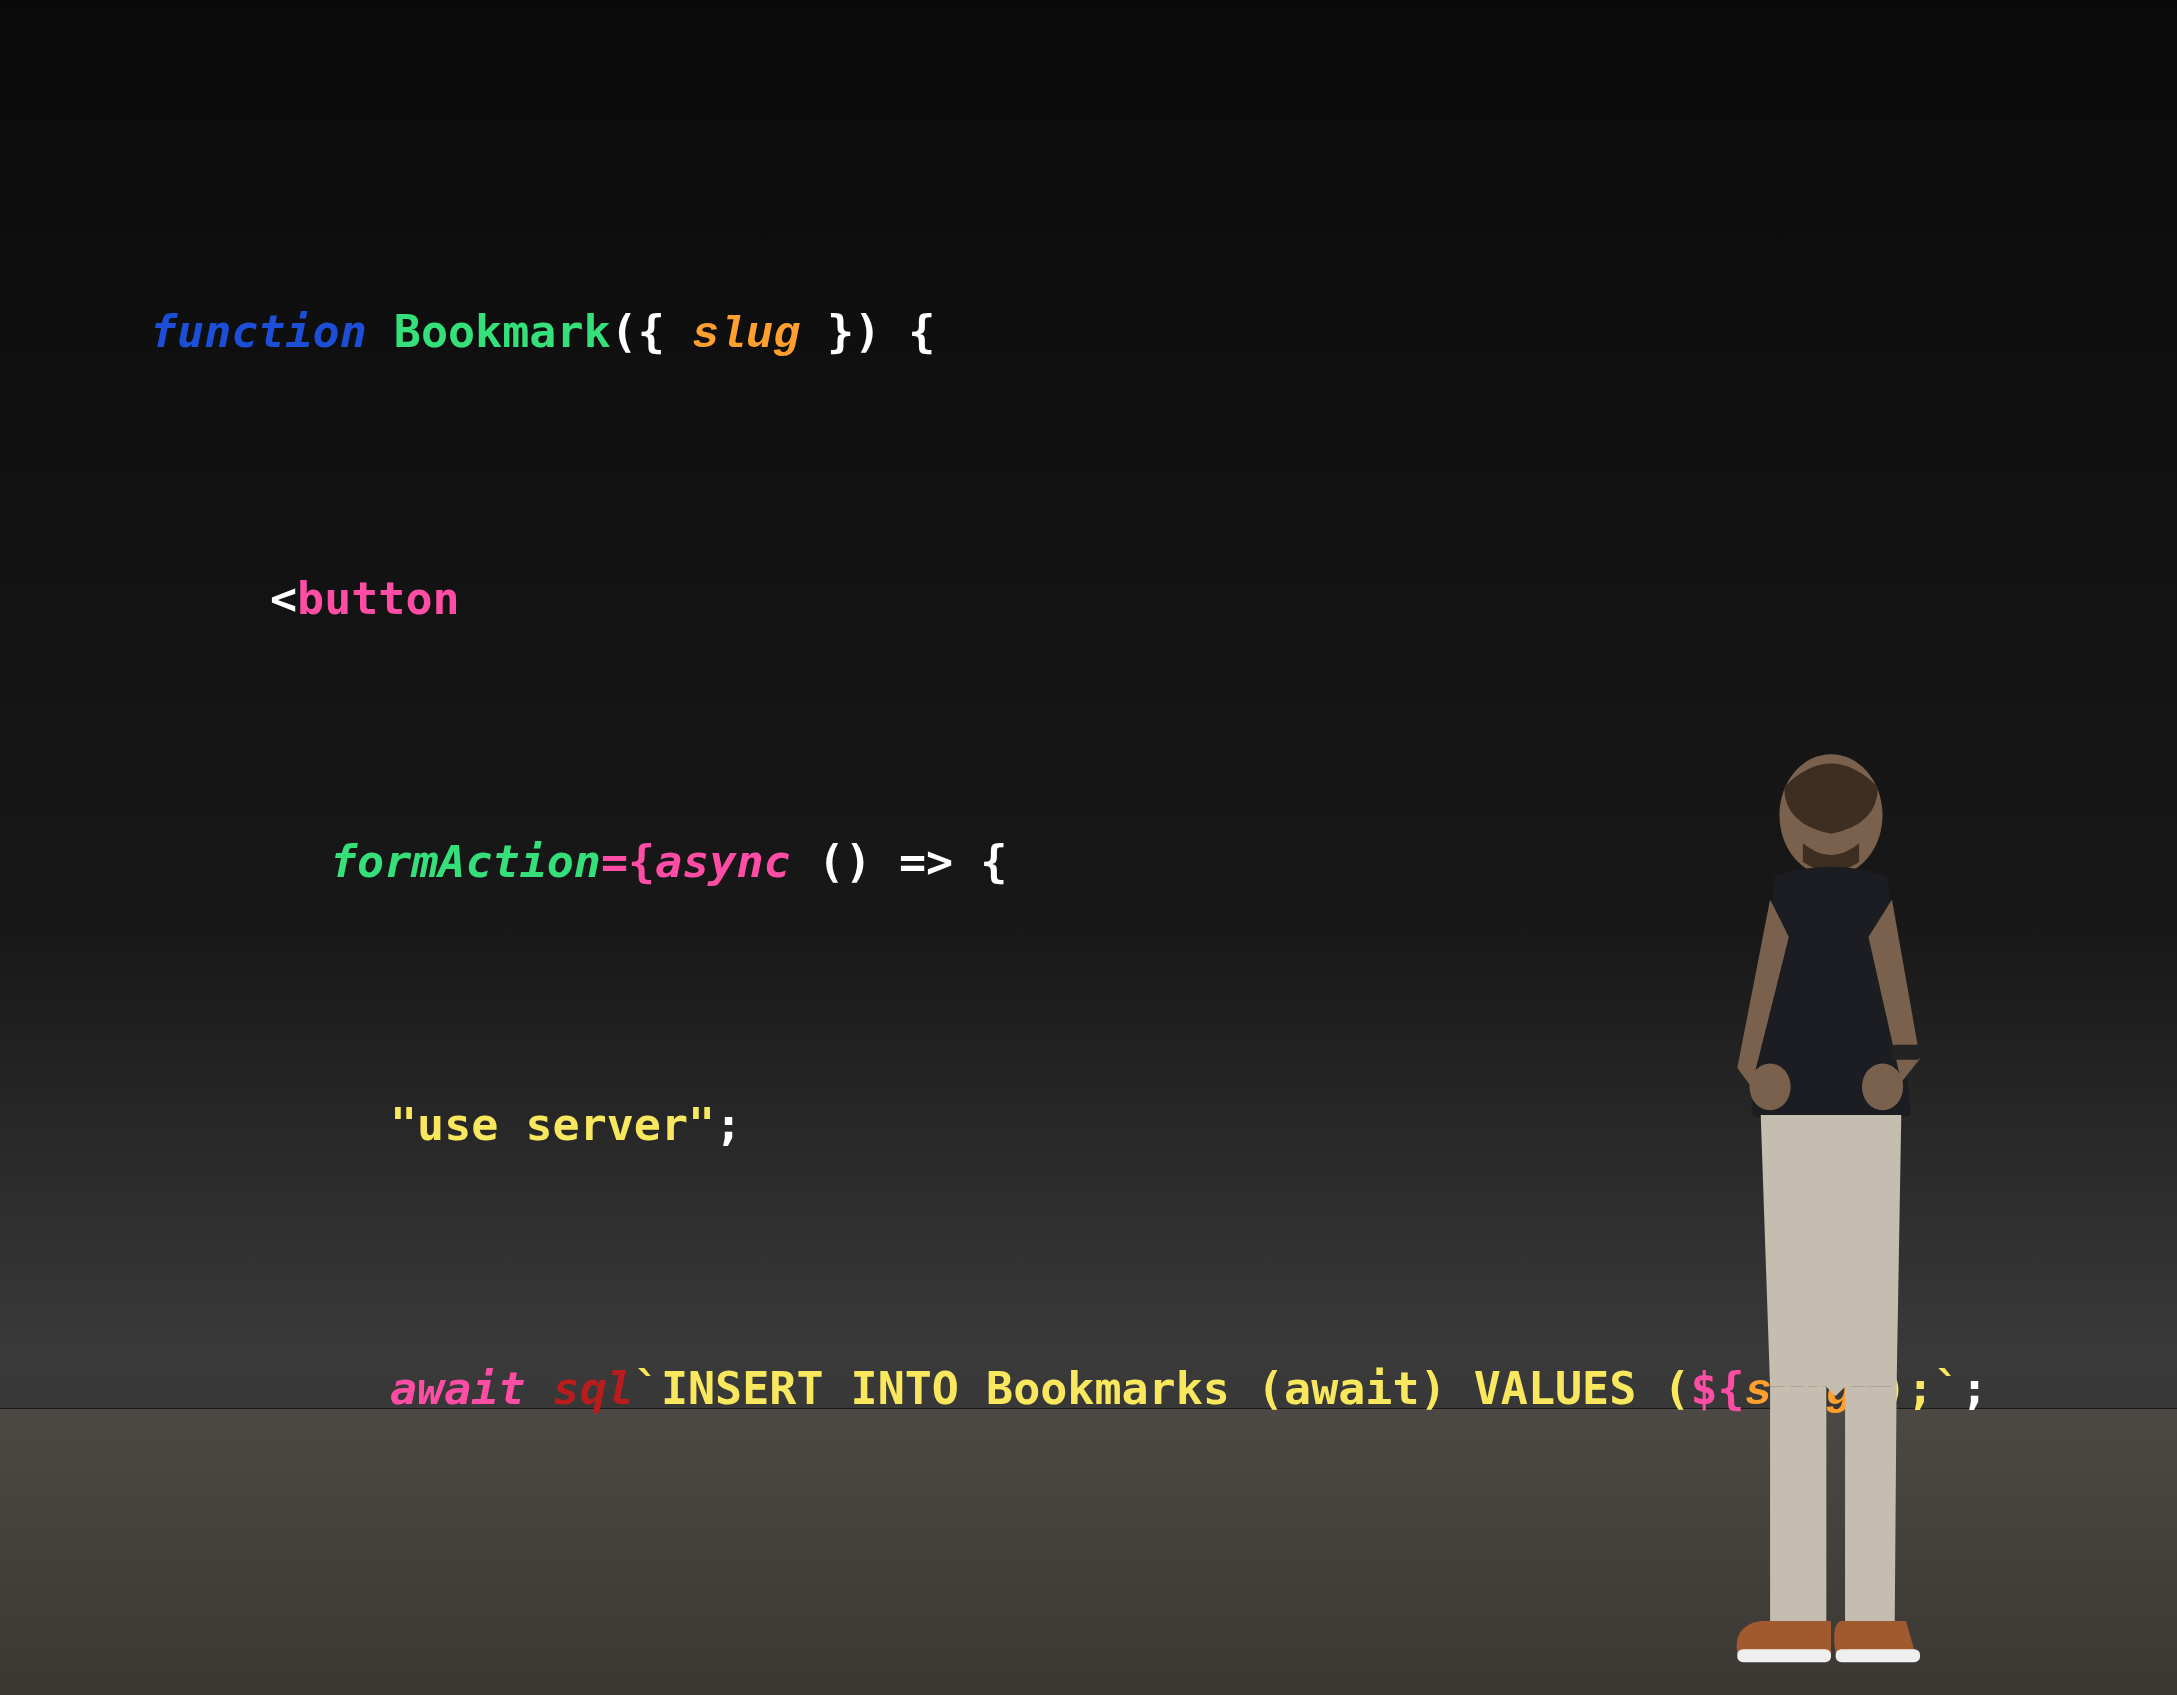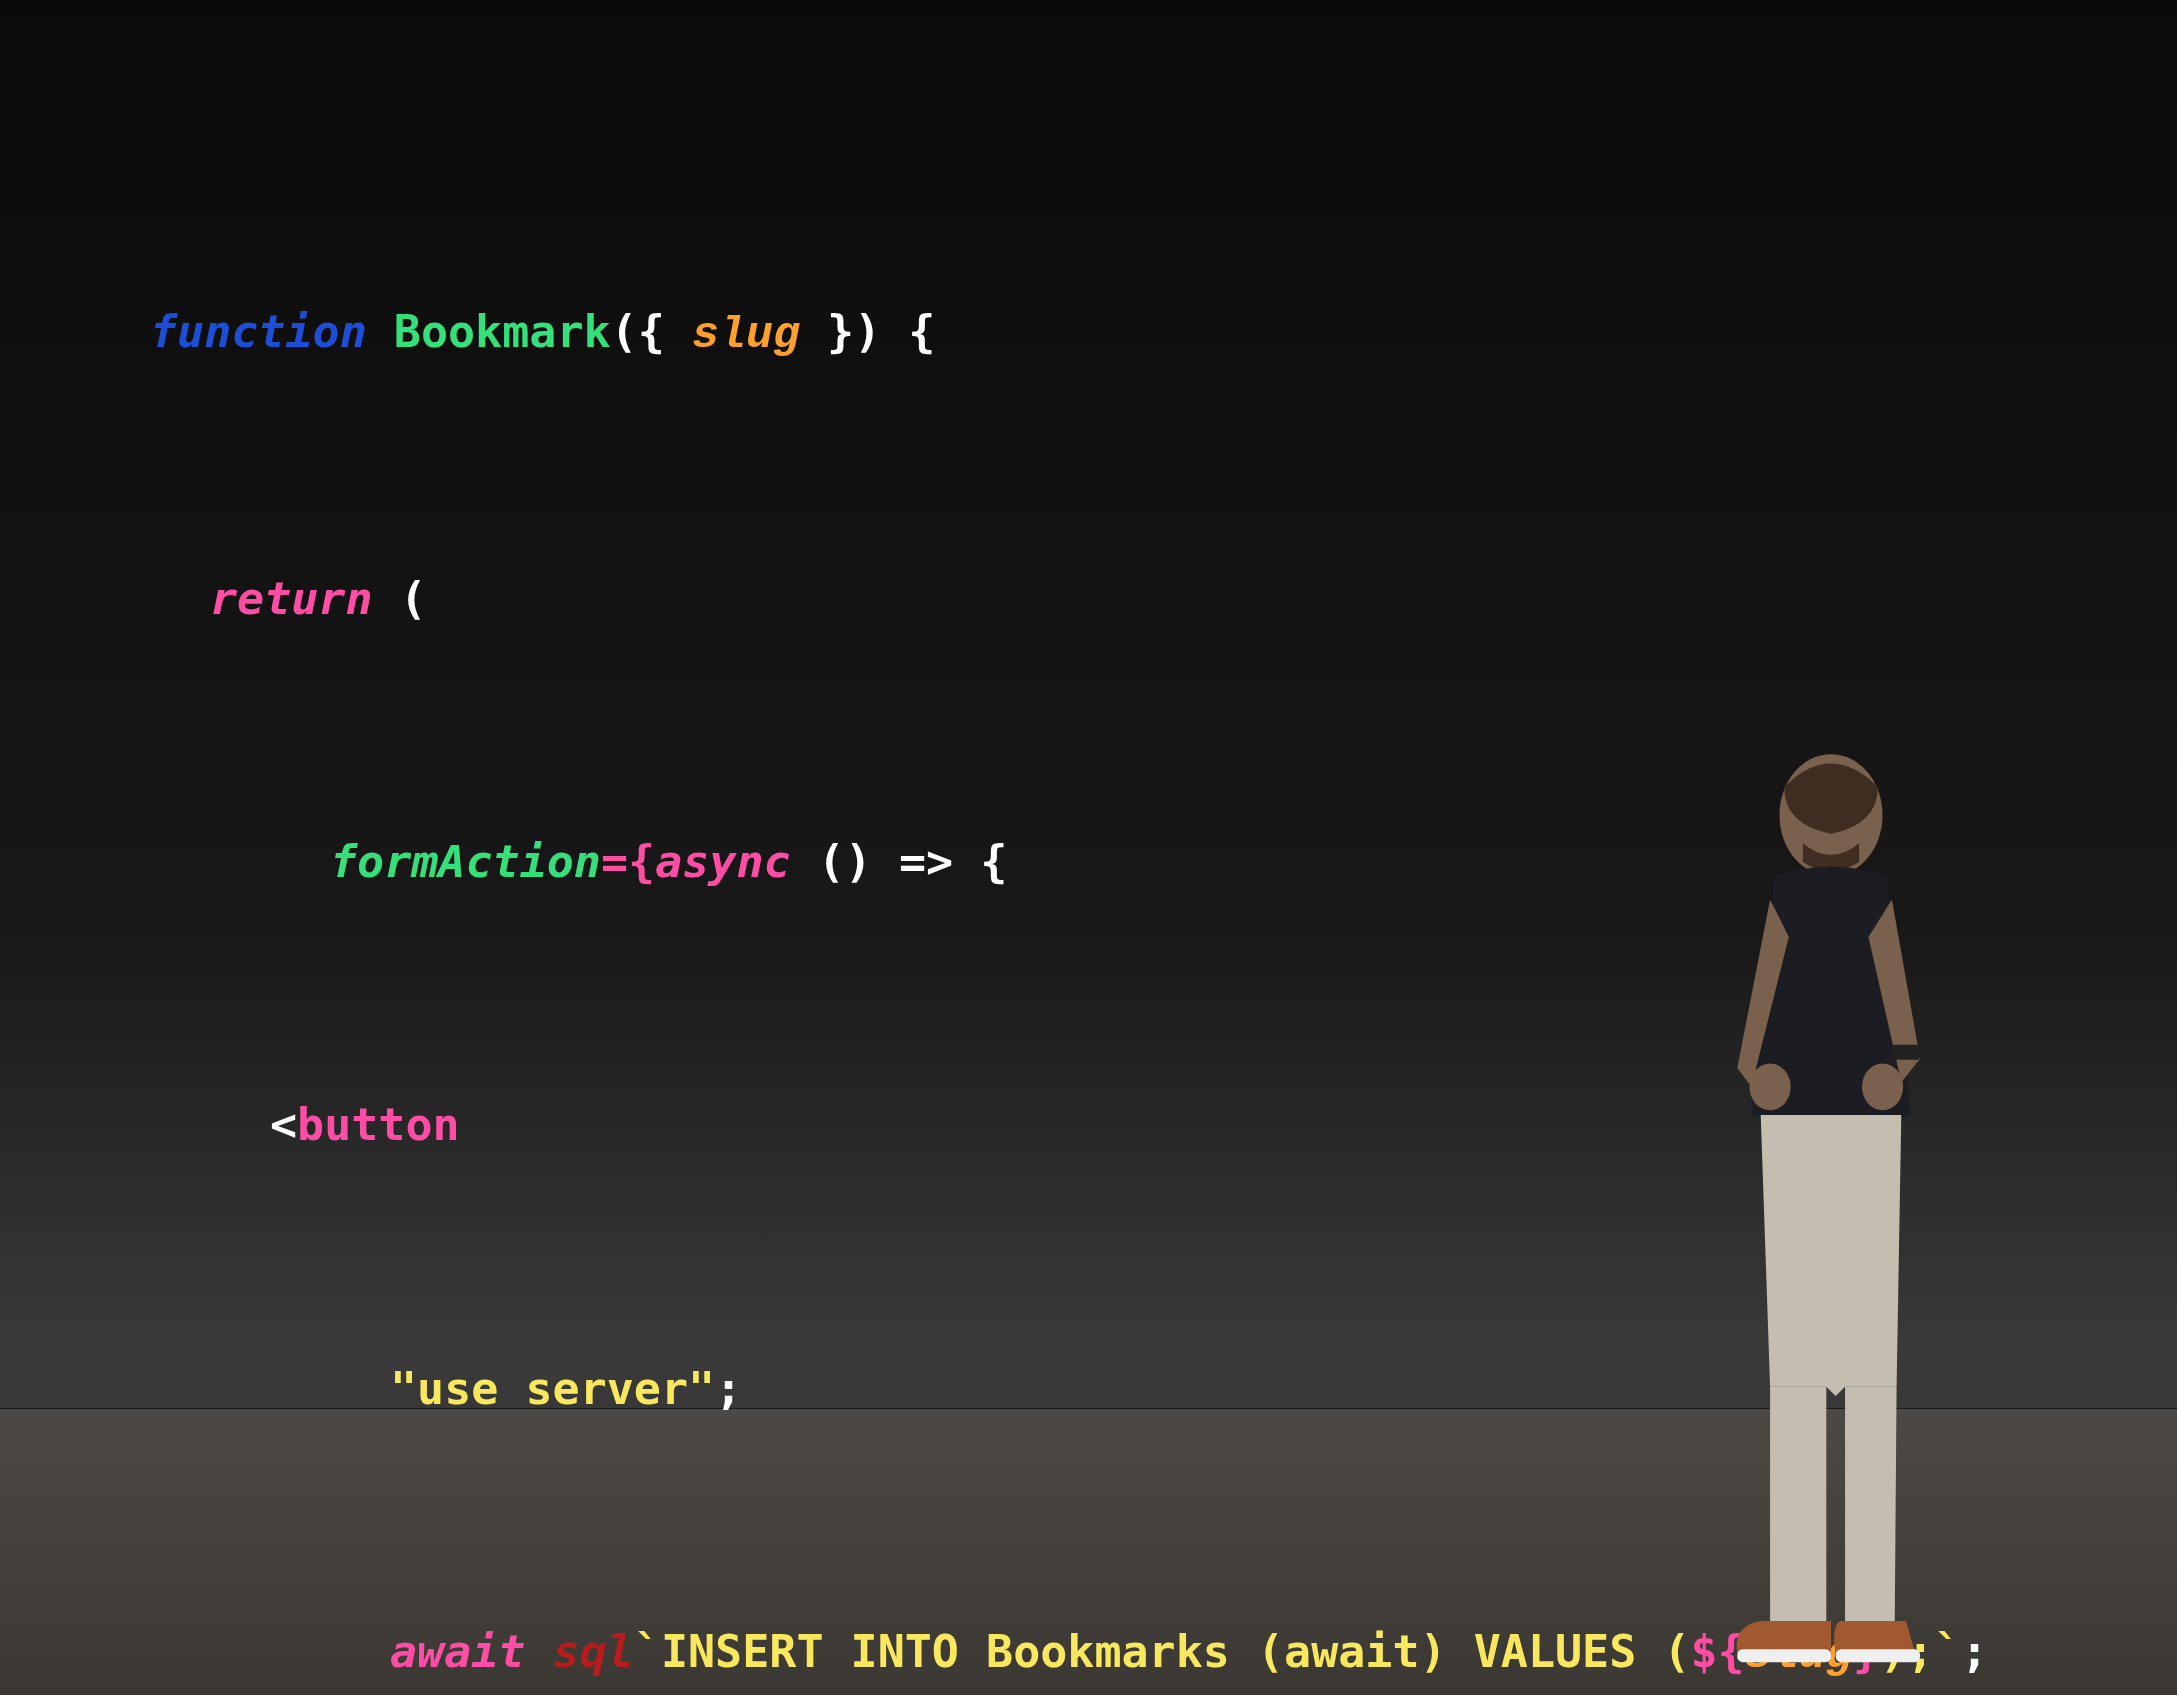--- a/index.html
+++ b/index.html
@@ -57,23 +57,22 @@
     }
     .speaker svg { width: 100%; height: 100%; }
   </style>
 </head>
 <body>
 
 <div class="floor"></div>
 
 <div class="code-wrap">
   <span class="line"><span class="kw">function</span> <span class="fn">Bookmark</span><span class="punct">({</span> <span class="param">slug</span> <span class="punct">}) {</span></span>
-  <span class="line i1"><span class="ret">return</span> <span class="punct">(</span></span>
+  <span class="line i2"><span class="punct">&lt;</span><span class="tag">button</span></span>
   <span class="line i3"><span class="attr">formAction</span><span class="op">={</span><span class="async">async</span> <span class="punct">() =&gt; {</span></span>
-  <span class="line i2"><span class="punct">&lt;</span><span class="tag">button</span></span>
   <span class="line i4"><span class="str">"use server"</span><span class="punct">;</span></span>
   <span class="line i4"><span class="async">await</span> <span class="sql">sql</span><span class="str">`</span><span class="str">INSERT INTO Bookmarks (await) VALUES (</span><span class="op">${</span><span class="param">slug</span><span class="op">}</span><span class="str">);</span><span class="str">`</span><span class="punct">;</span></span>
   
   
   
   
   
   
 </div>
 

